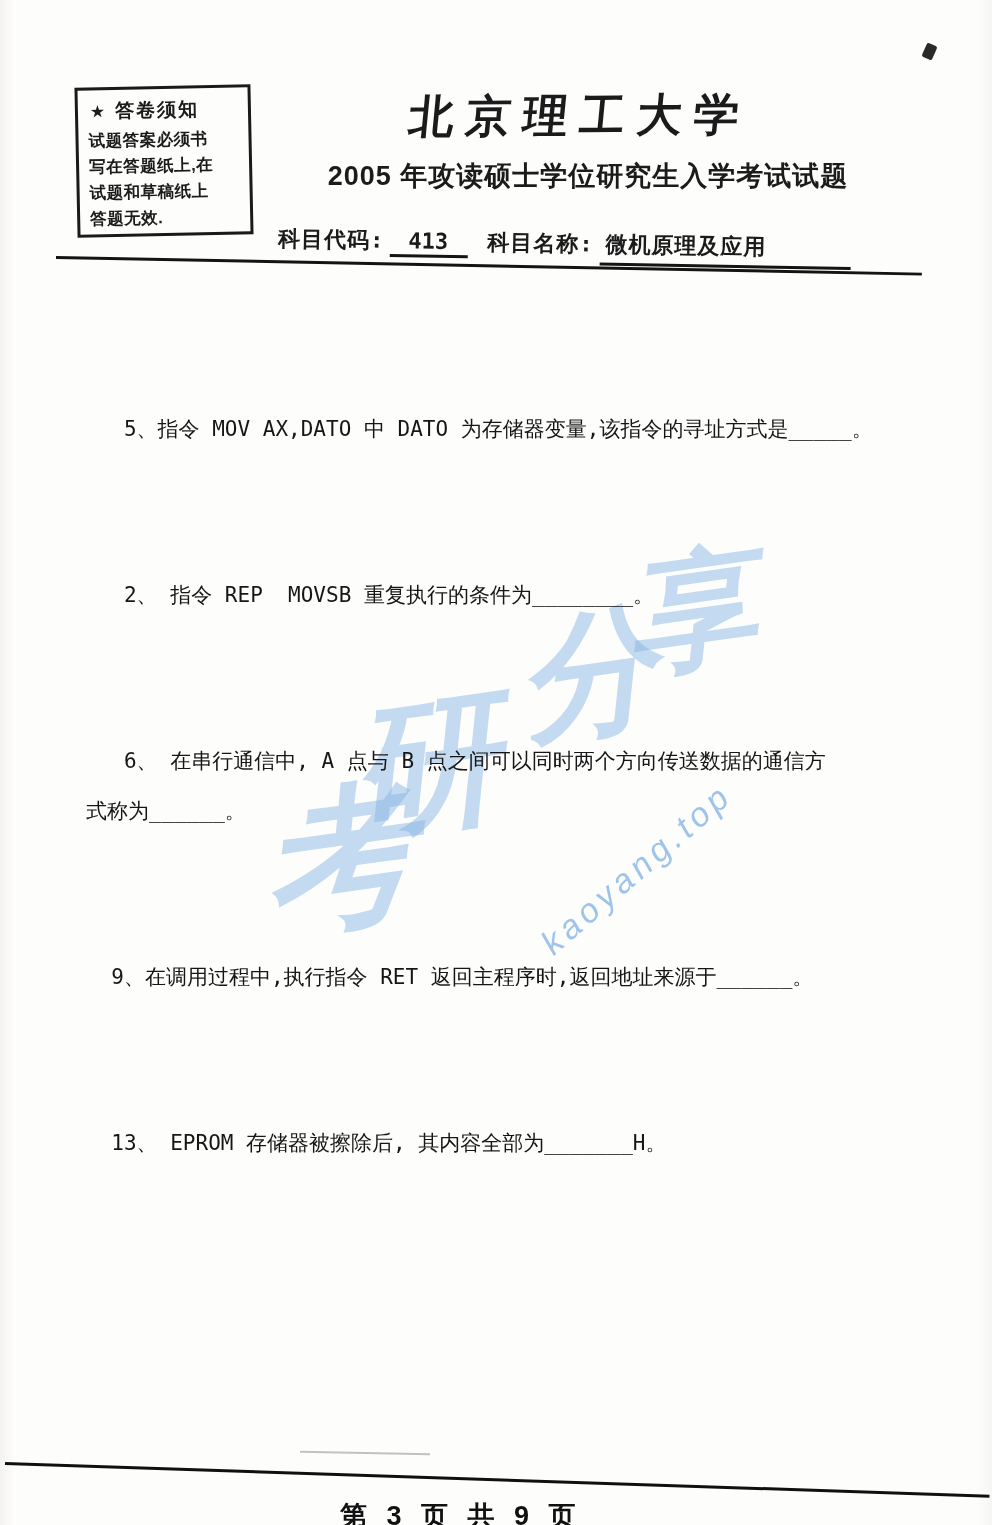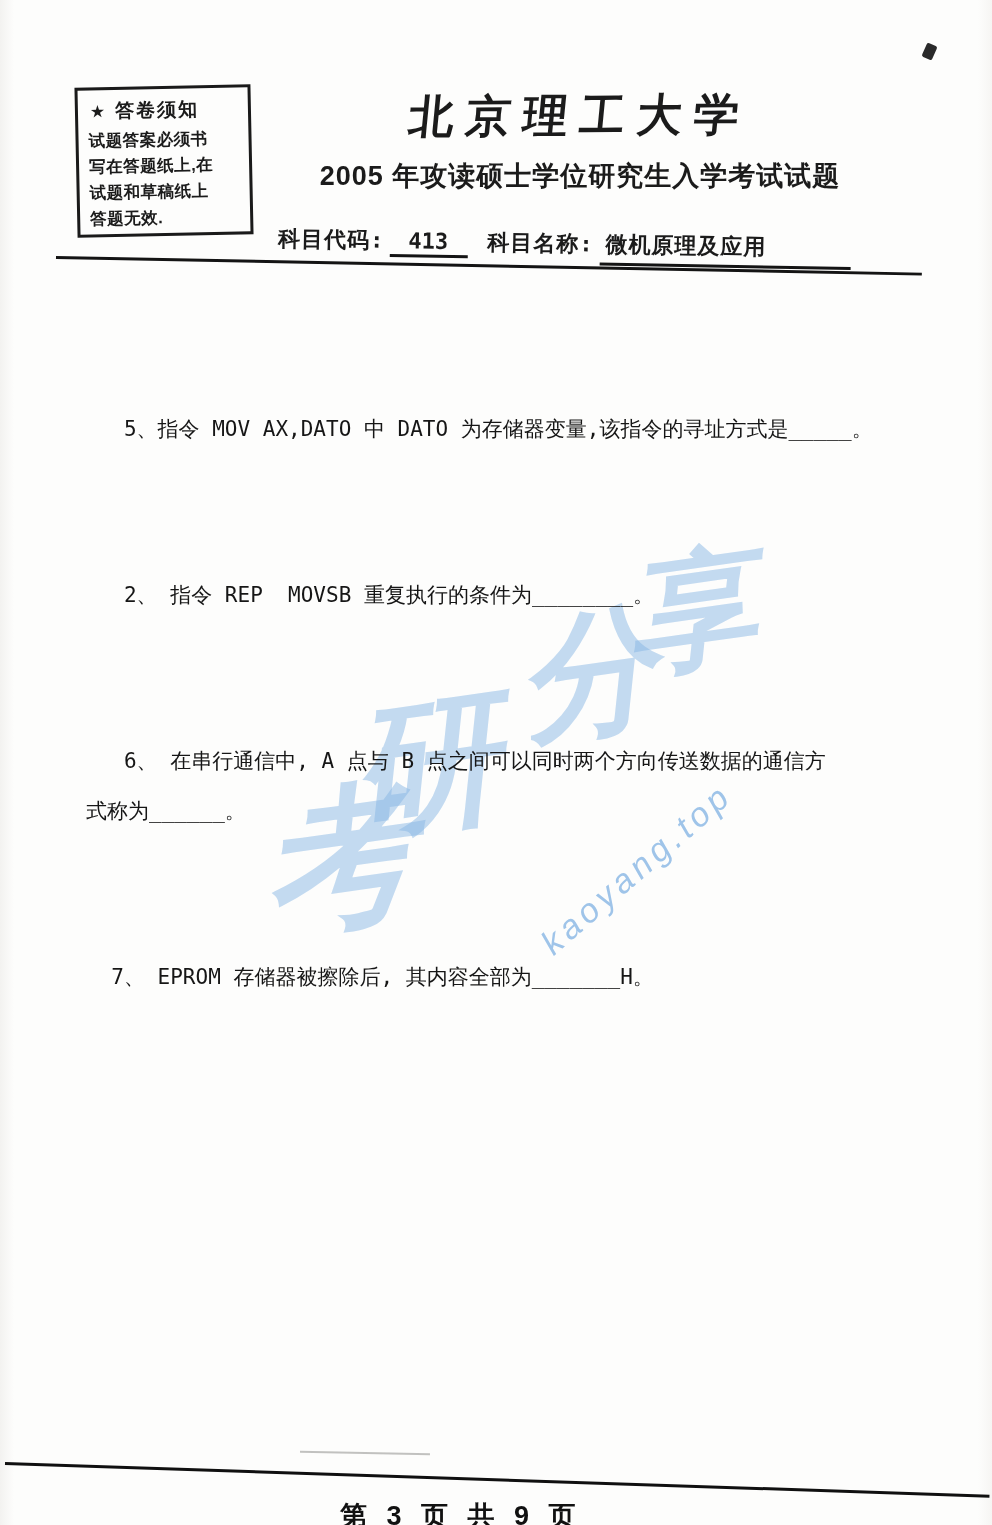--- a/index.html
+++ b/index.html
@@ -36,21 +36,21 @@
   }
   .notice-title{font-size:19px;font-weight:bold;letter-spacing:2px;margin:0 0 3px 2px;white-space:nowrap;}
   .notice-title .star{font-size:17px;margin-right:8px;}
   .notice-line{font-size:16.5px;font-weight:600;line-height:26px;letter-spacing:.5px;white-space:nowrap;}
   .uni-title{
     position:absolute;left:300px;top:86px;width:560px;text-align:center;
     font-size:45px;font-weight:900;letter-spacing:12px;white-space:nowrap;
     transform:skewX(-6deg) rotate(-.4deg);
   }
   .exam-subtitle{
-    position:absolute;left:270px;top:158px;width:620px;text-align:center;
+    position:absolute;left:278px;top:158px;width:620px;text-align:center;
     font-size:27px;font-weight:bold;letter-spacing:1px;white-space:nowrap;
   }
   .subject-row{
     position:absolute;left:278px;top:224px;font-size:22px;font-weight:bold;
     white-space:nowrap;transform:rotate(1deg);transform-origin:left center;
     font-family:"DejaVu Sans Mono","Liberation Mono",monospace;
   }
   .subject-row .lbl{letter-spacing:1px;}
   .u-code{display:inline-block;border-bottom:3px solid #141414;padding:0 20px 1px 18px;margin:0 6px;font-weight:bold;}
   .u-name{display:inline-block;border-bottom:3px solid #141414;padding:0 84px 3px 6px;margin-left:6px;letter-spacing:1px;}
@@ -113,21 +113,22 @@
     </div>
 
     <div class="header-rule"></div>
     <div class="speck"></div>
 
     <div class="questions">
       <div class="question">   5、指令 MOV AX,DATO 中 DATO 为存储器变量,该指令的寻址方式是_____。</div>
       <div class="question">   2、 指令 REP  MOVSB 重复执行的条件为________。</div>
       <div class="question">   6、 在串行通信中, A 点与 B 点之间可以同时两个方向传送数据的通信方
 式称为______。</div>
-      <div class="question">  7、 EPROM 存储器被擦除后, 其内容全部为_______H。</div>
+      <div class="question">  9、在调用过程中,执行指令 RET 返回主程序时,返回地址来源于______。</div>
+      <div class="question">  13、 EPROM 存储器被擦除后, 其内容全部为_______H。</div>
       
       
       
       
       
       
       
       
       
     </div>

